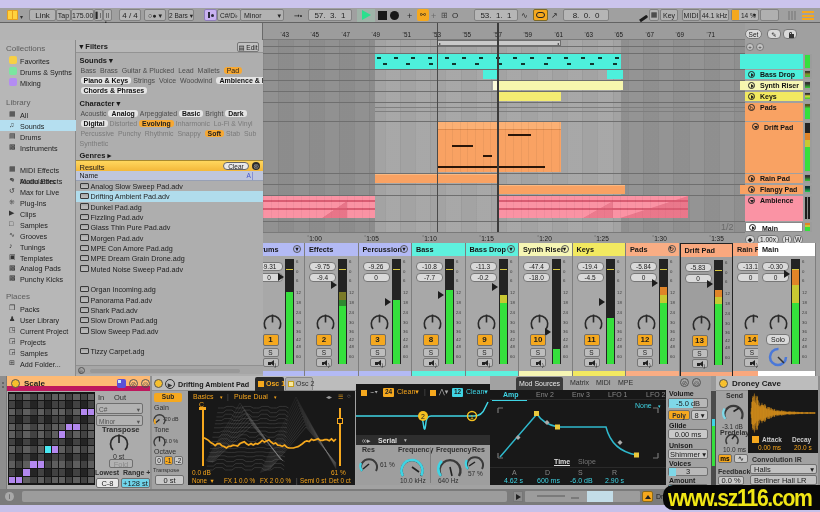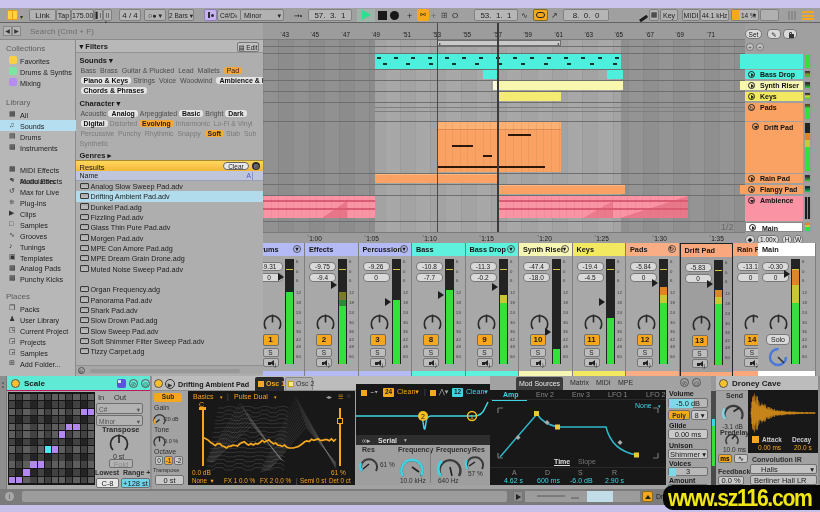--- a/index.html
+++ b/index.html
@@ -98,25 +98,20 @@
   </div>
   <div class="ab" style="left:802px;top:3px;width:12px;height:9px;">
     <div class="ab" style="left:0;top:0;width:12px;height:2px;background:#f5a81e;"></div>
     <div class="ab" style="left:0;top:3.5px;width:12px;height:2px;background:#f5a81e;"></div>
     <div class="ab" style="left:0;top:7px;width:12px;height:2px;background:#f5a81e;"></div>
   </div>
 </div>
 
 <div class="ab" id="browser" style="left:0;top:23px;width:263px;height:353px;background:#b4b4b4;border-right:1px solid #6a6a6a;">
 
-  <div class="ab" style="left:0;top:0;width:263px;height:17px;background:#a6a6a6;border-bottom:1px solid #8a8a8a;">
-    <div class="ab" style="left:3px;top:3px;width:9px;height:10px;background:#b4b4b4;border:1px solid #888;font-size:6px;color:#333;text-align:center;line-height:9px;">◀</div>
-    <div class="ab" style="left:12px;top:3px;width:9px;height:10px;background:#b4b4b4;border:1px solid #888;font-size:6px;color:#333;text-align:center;line-height:9px;">▶</div>
-    <div class="tx" style="left:30px;top:4px;font-size:8px;color:#6e6e6e;">Search (Cmd + F)</div>
-  </div>
 
   <div class="ab" id="nav" style="left:0;top:17px;width:75.5px;height:336px;background:#b7b7b7;border-right:1px solid #8a8a8a;">
     <div class="sechdr" style="top:4px;">Collections</div>
     <div class="navrow" style="top:15px;">
         <div class="ic" style="background:#f7d045;width:8px;height:8px;border-radius:2px;"></div>
         <div class="lb">Favorites</div>
       </div>
     <div class="navrow" style="top:26px;">
         <div class="ic" style="background:#7be6a0;width:8px;height:8px;border-radius:2px;"></div>
         <div class="lb">Drums &amp; Synths</div>
@@ -272,41 +267,37 @@
     <div class="frow" style="top:213.4px;left:0;">
         <div class="fic"></div>
         <div class="fl">MPE Dream Grain Drone.adg</div>
       </div>
     <div class="frow" style="top:223.7px;left:0;">
         <div class="fic"></div>
         <div class="fl">Muted Noise Sweep Pad.adv</div>
       </div>
     <div class="frow" style="top:244.4px;left:0;">
         <div class="fic"></div>
-        <div class="fl">Organ Frequency.adg</div>
+        <div class="fl">Organ Incoming.adg</div>
       </div>
     <div class="frow" style="top:254.7px;left:0;">
         <div class="fic"></div>
         <div class="fl">Panorama Pad.adv</div>
       </div>
     <div class="frow" style="top:265px;left:0;">
         <div class="fic"></div>
         <div class="fl">Shark Pad.adv</div>
       </div>
     <div class="frow" style="top:285.7px;left:0;">
         <div class="fic"></div>
         <div class="fl">Slow Sweep Pad.adv</div>
       </div>
     <div class="frow" style="top:275.4px;left:0;">
         <div class="fic"></div>
         <div class="fl">Slow Drown Pad.adg</div>
-      </div>
-    <div class="frow" style="top:296px;left:0;">
-        <div class="fic"></div>
-        <div class="fl">Soft Shimmer Filter Sweep Pad.adv</div>
       </div>
     <div class="frow" style="top:306.4px;left:0;">
         <div class="fic"></div>
         <div class="fl">Tizzy Carpet.adg</div>
       </div>
     <div class="ab" style="left:0;top:325px;width:187.5px;height:9px;background:#a6a6a6;border-top:1px solid #909090;">
       <div class="ab" style="left:2px;top:1px;width:7px;height:7px;border-radius:50%;border:1px solid #555;font-size:5px;color:#444;text-align:center;line-height:6px;">◎</div>
       <div class="ab" style="left:14px;top:2.5px;width:150px;height:4px;background:#989898;border-radius:2px;"></div>
     </div>
   </div>
@@ -895,21 +886,21 @@
 <div class="ab" style="left:0;top:128px;right:0;height:5px;background:#ffffff;"></div>
 </div>
 </div>
 
 <div class="ab" id="devices" style="left:0;top:376px;width:820px;height:113px;background:#989898;overflow:hidden;">
 <div class="ab" style="left:0;top:0;width:7px;height:113px;background:#8e8e8e;border-right:1px solid #7a7a7a;">
       <div class="ab" style="left:2px;top:6px;width:2px;height:2px;background:#666;"></div>
       <div class="ab" style="left:2px;top:10px;width:2px;height:2px;background:#666;"></div>
     </div>
 <div class="ab" style="left:7px;top:0;width:143px;height:113px;background:#ababab;">
-<div class="ab" style="left:0;top:0;width:143px;height:15px;background:#5eead4;border-bottom:1px solid #be185d;">
+<div class="ab" style="left:0;top:0;width:143px;height:15px;background:#fdba74;border-bottom:5px solid #be185d;">
         <div class="ab" style="left:4px;top:3px;width:9px;height:9px;border-radius:50%;background:#f7c02c;border:1px solid #555;"></div>
         <div class="tx" style="left:17px;top:3px;font-size:8px;font-weight:bold;">Scale</div>
         <div class="ab" style="left:110px;top:3px;width:9px;height:9px;background:#5a52d8;border-radius:2px;">
           <div class="ab" style="left:1px;top:1px;width:3px;height:3px;background:#c8e8f8;"></div>
         </div>
         <div class="ab" style="left:122px;top:3px;width:9px;height:9px;border-radius:50%;border:1px solid #555;color:#444;font-size:6px;text-align:center;line-height:8px;">⊘</div>
         <div class="ab" style="left:134px;top:3px;width:9px;height:9px;border-radius:50%;border:1px solid #555;color:#444;font-size:6px;text-align:center;line-height:8px;">◎</div>
       </div>
 <div class="ab" style="left:1px;top:16px;width:87px;height:93px;background:#161616;">
         <div class="ab" style="left:1.0px;top:1.5px;width:6.2px;height:6.7px;background:#5e5e5e;"></div>
@@ -1498,21 +1489,21 @@
           <line x1="66.62" y1="22.29" x2="66.62" y2="23.71" stroke="#f2a11c" stroke-width="0.5"></line>
           <line x1="67.00" y1="22.31" x2="67.00" y2="23.69" stroke="#f2a11c" stroke-width="0.5"></line>
         </svg>
         <div class="ab" style="left:4px;top:46px;width:7px;height:7px;background:#f5a81e;"></div>
         <div class="tx" style="left:14px;top:46px;font-size:6.5px;color:#ccc;font-weight:bold;">Attack</div>
         <div class="tx" style="left:44px;top:46px;font-size:6.5px;color:#ccc;font-weight:bold;">Decay</div>
         <div class="tx orangetx" style="left:10px;top:54px;font-size:6.5px;">0.00 ms</div>
         <div class="tx orangetx" style="left:46px;top:54px;font-size:6.5px;">20.0 s</div>
       </div>
       <div class="tx" style="left:36px;top:80px;font-size:7px;font-weight:bold;color:#2e2e2e;">Convolution IR</div>
-      <div class="dbox" style="left:34px;top:88px;width:67px;height:10px;line-height:9px;text-align:left;padding-left:10px;background:#c2c2c2;">Halls<span style="position:absolute;right:2px;">▾</span></div>
+      <div class="dbox" style="left:34px;top:88px;width:67px;height:10px;line-height:9px;text-align:left;padding-left:3px;background:#c2c2c2;">Halls<span style="position:absolute;right:2px;">▾</span></div>
       <div class="dbox" style="left:34px;top:99px;width:67px;height:10px;line-height:9px;text-align:left;padding-left:3px;background:#c2c2c2;">Berliner Hall LR</div>
       <div class="tx" style="left:2px;top:92px;font-size:7px;font-weight:bold;color:#2e2e2e;">Feedback</div>
     </div>
 <div class="dbox" style="left:718px;top:100px;width:26px;height:9px;line-height:8px;">0.0 %</div>
 <div class="ab" style="left:818px;top:0;width:2px;height:113px;background:#8e8e8e;"></div>
 </div>
 
 <div class="ab" style="left:0;top:489px;width:820px;height:16px;background:#7b7b7b;">
   <div class="ab" style="left:5px;top:3px;width:9px;height:9px;border-radius:50%;background:#a9a9a9;color:#555;font-size:7px;text-align:center;line-height:9px;">i</div>
   <div class="ab" style="left:22px;top:2px;width:485px;height:11px;background:#9c9c9c;border-radius:2px;"></div>

